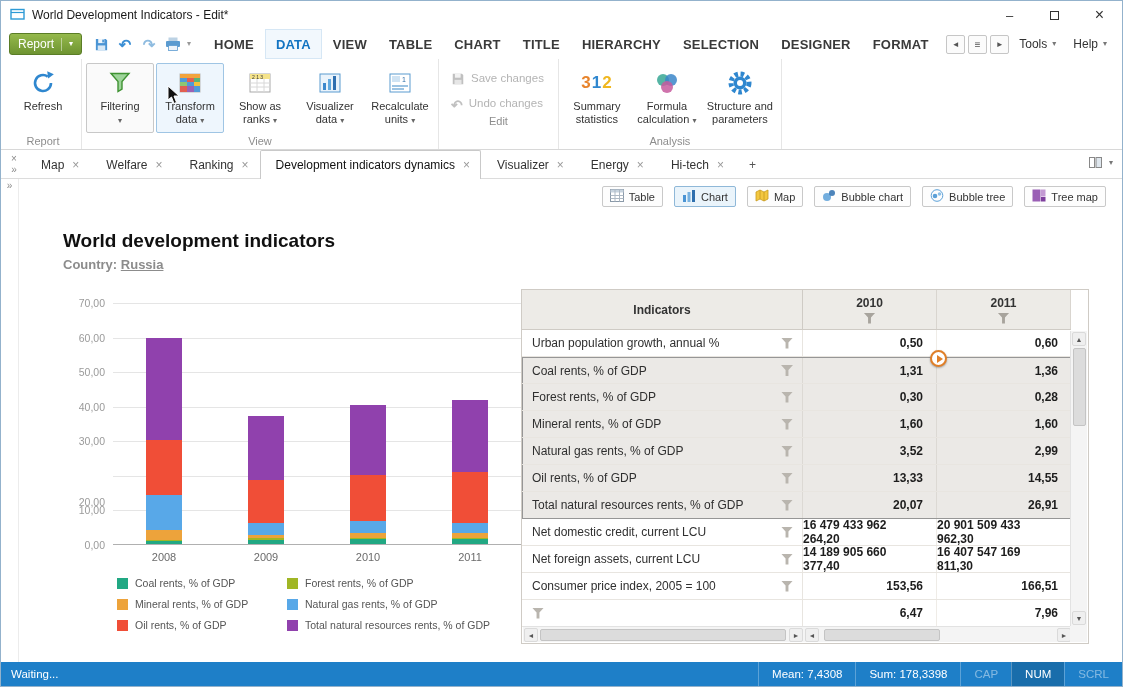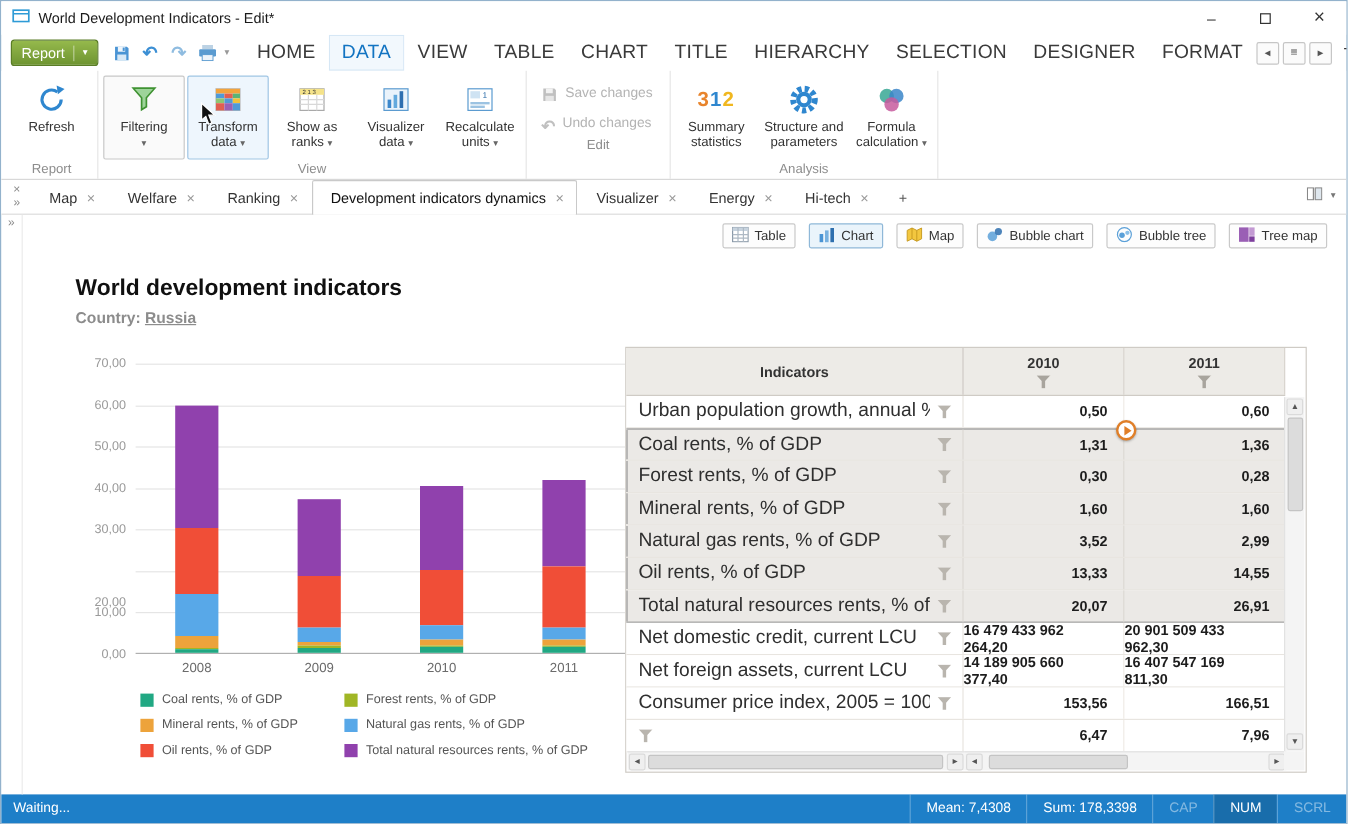--- a/index.html
+++ b/index.html
@@ -19,21 +19,21 @@
   .menubar { height:30px; flex:0 0 auto; display:flex; align-items:center; padding:0 8px; }
   .report-btn { height:22px; background:linear-gradient(#95b94c,#6e9431); border:1px solid #5a7d26; border-radius:3px;
     color:#fff; font-size:12px; display:flex; align-items:center; padding:0 8px; gap:7px; }
   .report-btn .rsep { width:1px; height:13px; background:rgba(255,255,255,.45); }
   .caret { font-size:8px; line-height:1; }
   .qbtns { display:flex; align-items:center; gap:4px; margin-left:9px; }
   .qbtn { width:20px; height:20px; display:flex; align-items:center; justify-content:center; }
   .arrow-glyph { font-size:15px; font-weight:bold; color:#3c8fd4; line-height:1; }
   .arrow-glyph.lite { color:#8fbce0; }
   .menutabs { display:flex; margin-left:12px; height:100%; align-items:stretch; }
-  .menutab { padding:0 11px; display:flex; align-items:center; font-size:16px; color:#3a3a3a; letter-spacing:.2px; }
+  .menutab { padding:0 11px; display:flex; align-items:center; font-size:13px; color:#3a3a3a; letter-spacing:.2px;font-weight:bold; }
   .menutab.active { color:#1374c2; background:#f2f8fd; box-shadow:inset 0 0 0 1px #d6e7f5; }
   .menubar-right { margin-left:auto; display:flex; align-items:center; gap:3px; font-size:12px; color:#333; }
   .navbtn { width:19px; height:19px; border:1px solid #c6c6c6; border-radius:2px; display:flex; align-items:center;
     justify-content:center; font-size:8px; color:#555; background:#fbfbfb; }
   .menu-dd { display:flex; align-items:center; gap:5px; padding:0 7px; }
   .menu-dd .caret { color:#777; }
   
   .ribbon { height:91px; flex:0 0 auto; border-bottom:1px solid #d8d8d8; display:flex; align-items:stretch; padding-left:4px; background:#fff; }
   .rgroup { display:flex; flex-direction:column; border-right:1px solid #e6e6e6; padding:0 4px; }
   .rbtns { flex:1; display:flex; align-items:flex-start; padding-top:4px; gap:2px; }
@@ -82,21 +82,21 @@
   .litem { display:flex; align-items:center; gap:7px; font-size:10.5px; color:#555; }
   .lswatch { width:11px; height:11px; flex:0 0 auto; }
   
   .table-col { width:568px; flex:0 0 auto; height:355px; position:relative; }
   .dtable { position:absolute; inset:0; border:1px solid #cfcbc5; background:#fff; }
   .thead { display:flex; height:40px; background:#edebe7; border-bottom:1px solid #cfcbc5; width:549px; }
   .th { display:flex; flex-direction:column; align-items:center; justify-content:center; gap:3px; font-size:12px; font-weight:bold; color:#333; }
   .th.ind { width:281px; border-right:1px solid #cfcbc5; }
   .th.year { width:134px; border-right:1px solid #d9d5cf; }
   .trow { display:flex; height:27px; border-bottom:1px solid #e8e5e0; width:549px; background:#fff; }
-  .td-name { width:281px; display:flex; align-items:center; gap:6px; padding:0 9px 0 10px; font-size:16px; color:#2f2f2f;
+  .td-name { width:281px; display:flex; align-items:center; gap:6px; padding:0 9px 0 10px; font-size:12px; color:#2f2f2f;
     border-right:1px solid #e8e5e0; }
   .td-name .nm { flex:1; white-space:nowrap; overflow:hidden; }
   .td-val { width:134px; display:flex; align-items:center; justify-content:flex-end; padding-right:13px;
     font-size:12px; font-weight:bold; color:#1d1d1d; border-right:1px solid #efece7; }
   .td-val.last { border-right:none; }
   .trow.sel { background:#ebe9e6; box-shadow:inset 1px 0 0 #969696, inset -1px 0 0 #969696; }
   .trow.sel .td-name, .trow.sel .td-val { border-color:#dcd9d4; }
   .trow.sel-first { border-top:1px solid #969696; }
   .trow.sel-last { border-bottom:1px solid #969696; }
   .funnel { width:12px; height:11px; background:#b9b5ae; flex:0 0 auto;
@@ -306,39 +306,39 @@
   <div class="rgroup">
     <div class="rbtns">
       <div class="rbtn">
         <span class="ric digits">
             <span style="color:#e8842c">3</span>
             <span style="color:#2f87cf">1</span>
             <span style="color:#f0b71f">2</span>
           </span>
         <span>Summary statistics</span>
       </div>
+      <div class="rbtn">
+        <span class="ric">
+          <svg width="26" height="24" viewBox="0 0 26 24">
+              <circle cx="9" cy="9" r="6" fill="#37a794" fill-opacity=".85"></circle>
+              <circle cx="17" cy="9" r="6" fill="#3b86c9" fill-opacity=".85"></circle>
+              <circle cx="13" cy="16" r="6" fill="#c75a9e" fill-opacity=".85"></circle>
+            </svg>
+        </span>
+        <span><span>Formula calculation</span> <span class="caret">▾</span></span>
+      </div>
       <div class="rbtn wide">
         <span class="ric">
           <svg width="26" height="26" viewBox="0 0 26 26">
               <circle cx="13" cy="13" r="9" fill="none" stroke="#2f87cf" stroke-width="5" stroke-dasharray="3.5 2.6"></circle>
               <circle cx="13" cy="13" r="6.5" fill="#2f87cf"></circle>
               <circle cx="13" cy="13" r="3" fill="#fff"></circle>
             </svg>
         </span>
         <span>Structure and parameters</span>
-      </div>
-      <div class="rbtn">
-        <span class="ric">
-          <svg width="26" height="24" viewBox="0 0 26 24">
-              <circle cx="9" cy="9" r="6" fill="#37a794" fill-opacity=".85"></circle>
-              <circle cx="17" cy="9" r="6" fill="#3b86c9" fill-opacity=".85"></circle>
-              <circle cx="13" cy="16" r="6" fill="#c75a9e" fill-opacity=".85"></circle>
-            </svg>
-        </span>
-        <span><span>Formula calculation</span> <span class="caret">▾</span></span>
       </div>
     </div>
     <div class="rgroup-label">Analysis</div>
   </div>
   <div style="flex:1"></div>
 </div>
 
 <div class="doctab-row">
   <div class="tabctrl-left">
     <span>×</span>

